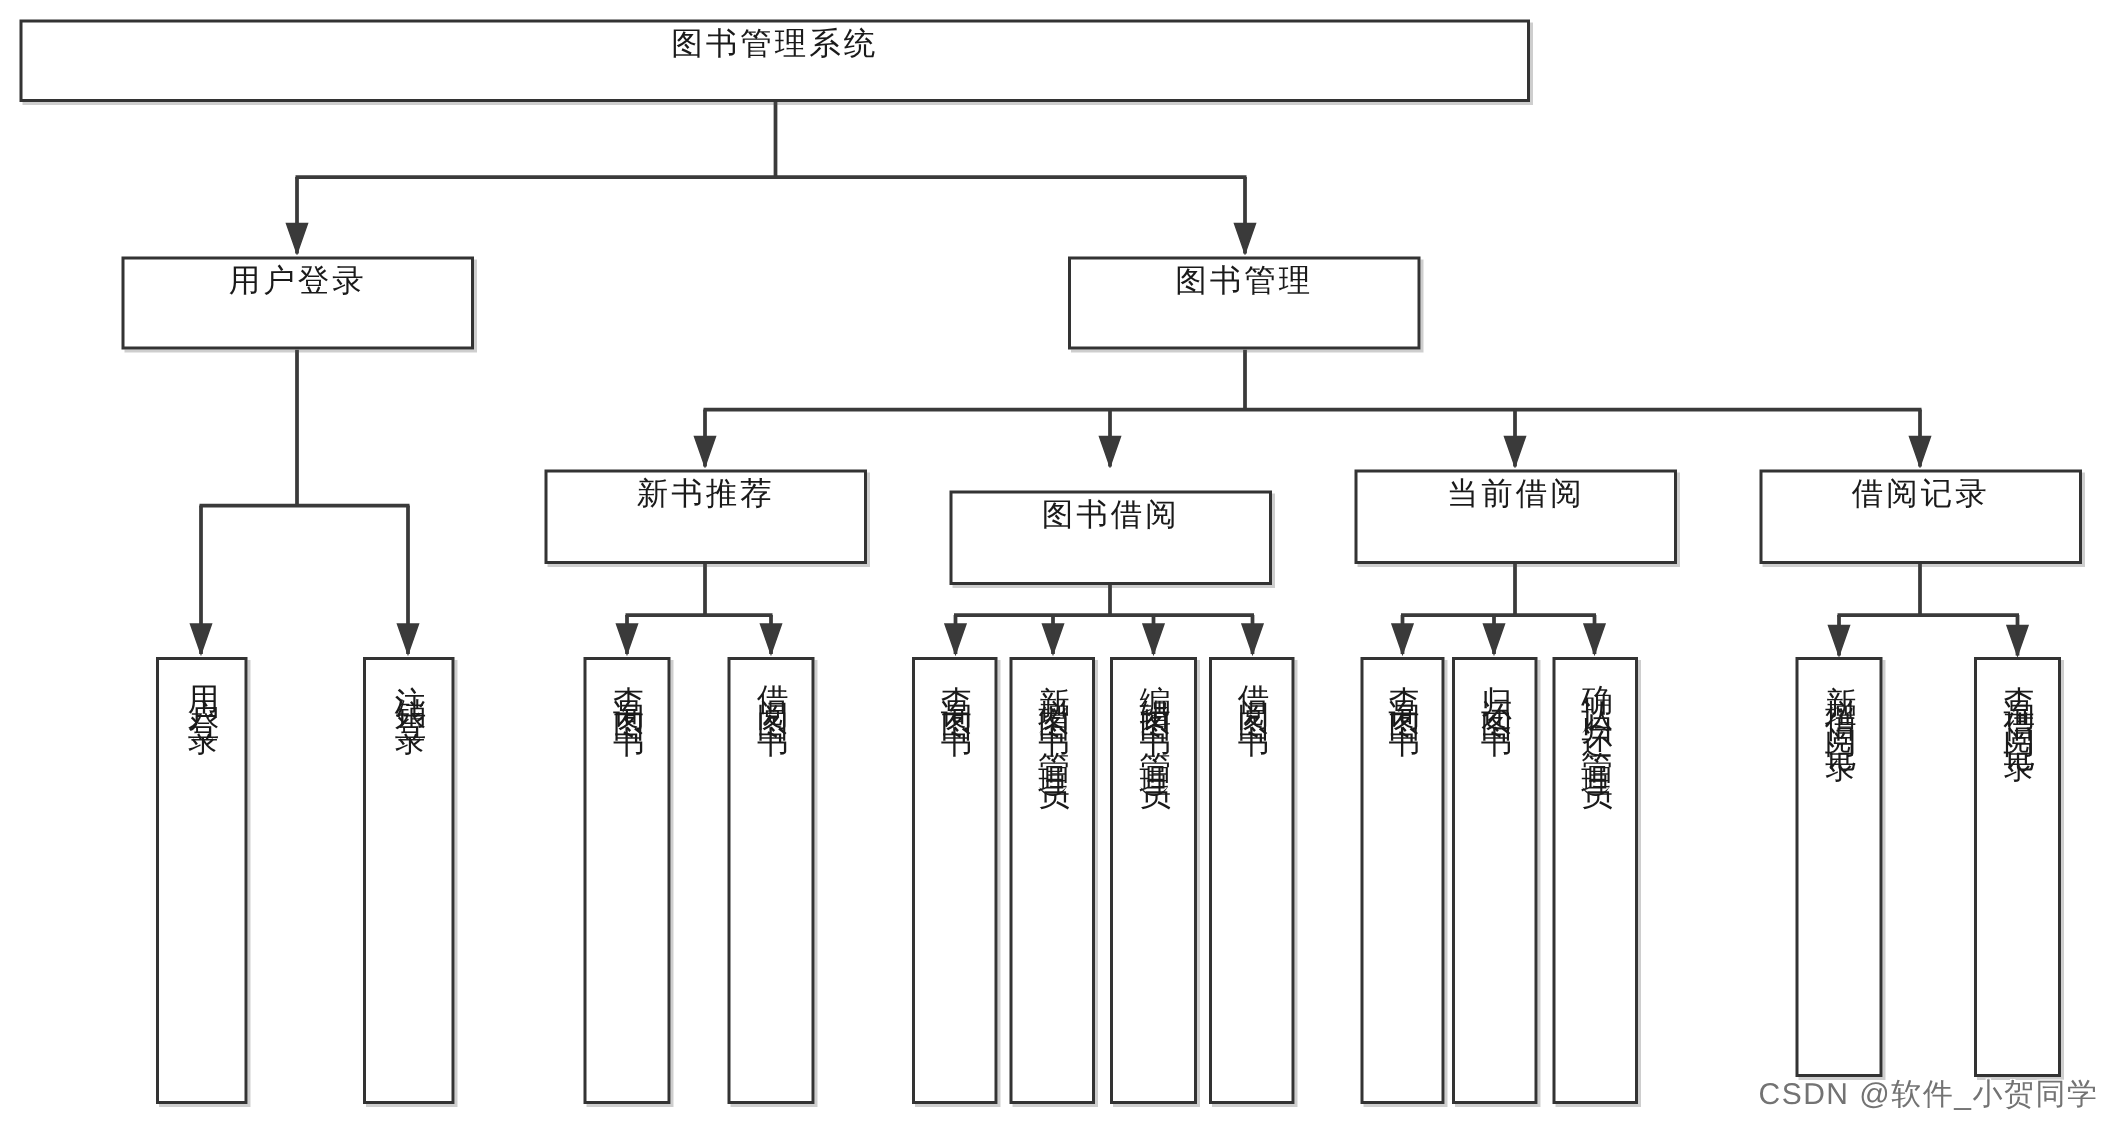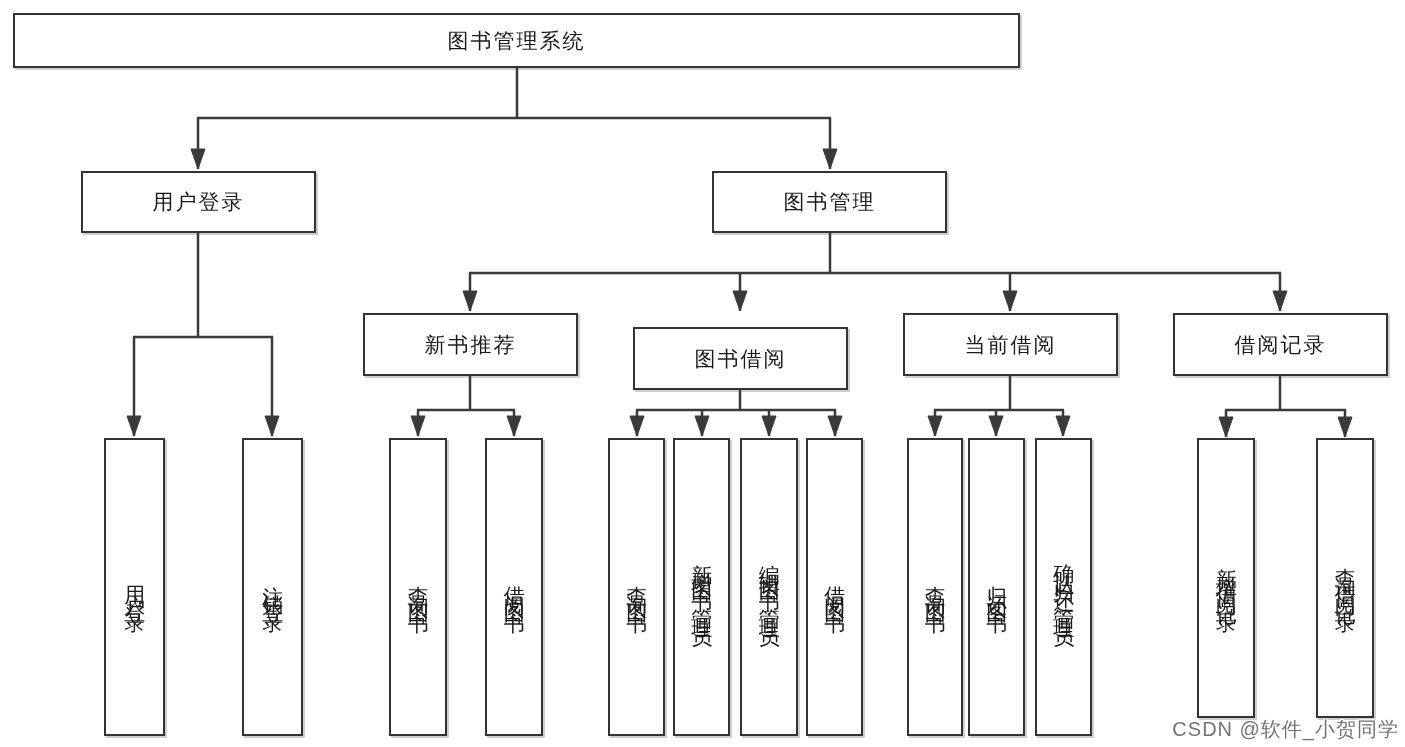--- a/index.html
+++ b/index.html
@@ -18,21 +18,21 @@
     width: 1405px; height: 747px;
     pointer-events: none;
   }
   .node {
     position: absolute;
     box-sizing: border-box;
     background: #ffffff;
     border: 2px solid #333333;
     box-shadow: 2px 2px 0 rgba(80,80,80,0.28);
     display: flex;
-    align-items: center;
+    align-items: flex-start;
     justify-content: center;
     text-align: center;
   }
   .hnode span {
     font-size: 21px;
     letter-spacing: 2px;
     white-space: nowrap;
   }
   .vnode span {
     writing-mode: vertical-rl;

